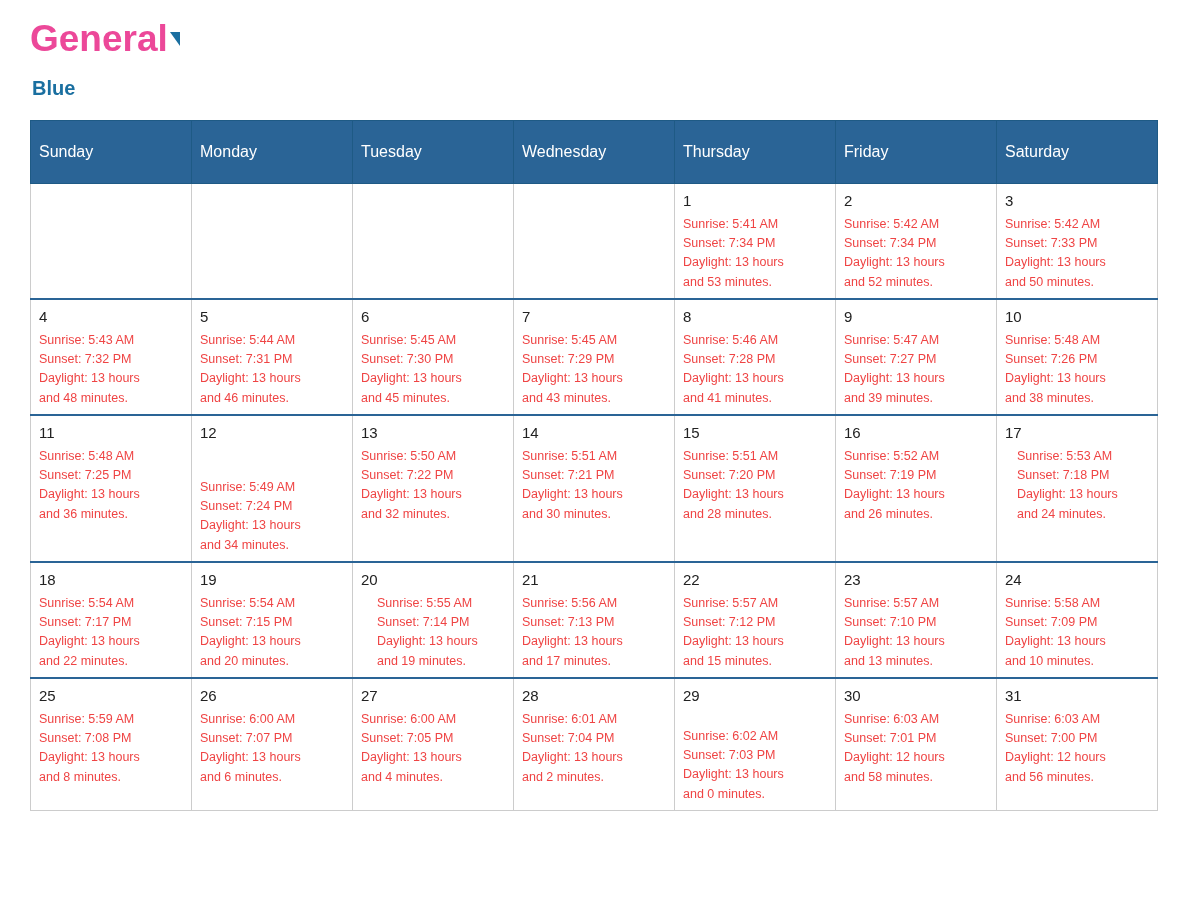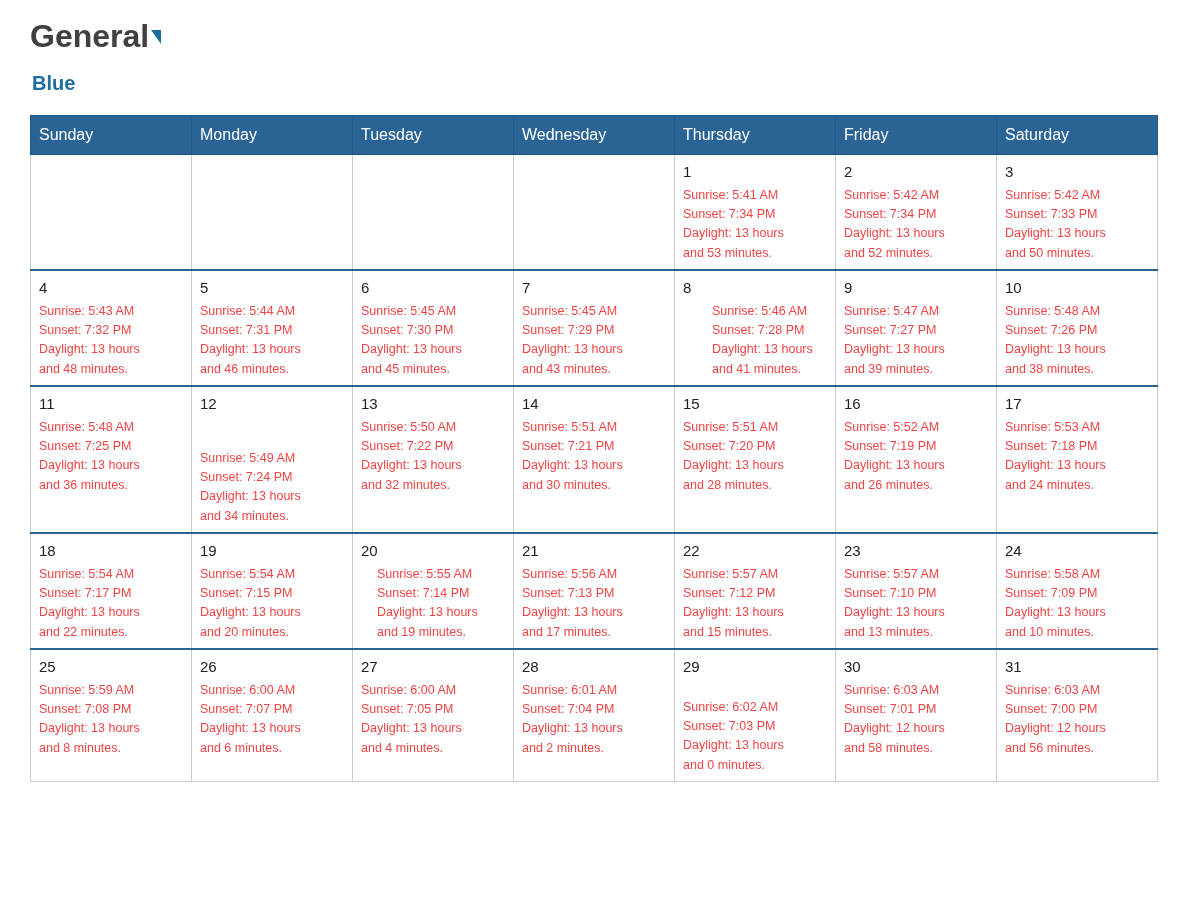--- a/index.html
+++ b/index.html
@@ -15,23 +15,23 @@
       justify-content: space-between;
       align-items: flex-start;
       margin-bottom: 20px;
     }
     .logo {
       display: flex;
       flex-direction: column;
       align-items: flex-start;
     }
     .logo-text {
-      font-size: 32px;
+      font-size: 37px;
       font-weight: bold;
-      color: #404040;
+      color: #ec4899;
       line-height: 1;
     }
     .logo-triangle {
       display: inline-block;
       width: 0;
       height: 0;
       border-left: 10px solid transparent;
       border-right: 0px solid transparent;
       border-top: 14px solid #1a6fa0;
       margin-left: 2px;
@@ -61,21 +61,21 @@
       margin-top: 4px;
     }
     .calendar {
       width: 100%;
       border-collapse: collapse;
       border: 1px solid #ccc;
     }
     .calendar th {
       background-color: #2a6496;
       color: #fff;
-      padding: 10px 8px;
+      padding: 22px 8px;
       font-size: 16px;
       font-weight: normal;
       text-align: left;
       border: 1px solid #1e5a85;
     }
     .calendar td {
       vertical-align: top;
       padding: 6px 8px;
       border: 1px solid #ccc;
       width: 14.28%;
@@ -186,21 +186,21 @@
         </td>
         <td>
           <span class="day-number">7</span>
           <div class="day-info" style="white-space: pre-line;">Sunrise: 5:45 AM
 Sunset: 7:29 PM
 Daylight: 13 hours
 and 43 minutes.</div>
         </td>
         <td>
           <span class="day-number">8</span>
-          <div class="day-info" style="white-space: pre-line; margin-left: 29px;">Sunrise: 5:46 AM
+          <div class="day-info" style="white-space: pre-line;">Sunrise: 5:46 AM
 Sunset: 7:28 PM
 Daylight: 13 hours
 and 41 minutes.</div>
         </td>
         <td>
           <span class="day-number">9</span>
           <div class="day-info" style="white-space: pre-line;">Sunrise: 5:47 AM
 Sunset: 7:27 PM
 Daylight: 13 hours
 and 39 minutes.</div>
@@ -251,21 +251,21 @@
         </td>
         <td>
           <span class="day-number">16</span>
           <div class="day-info" style="white-space: pre-line;">Sunrise: 5:52 AM
 Sunset: 7:19 PM
 Daylight: 13 hours
 and 26 minutes.</div>
         </td>
         <td>
           <span class="day-number">17</span>
-          <div class="day-info" style="white-space: pre-line;">Sunrise: 5:53 AM
+          <div class="day-info" style="white-space: pre-line; margin-left: 12px;">Sunrise: 5:53 AM
 Sunset: 7:18 PM
 Daylight: 13 hours
 and 24 minutes.</div>
         </td>
       </tr>
       <tr>
         <td>
           <span class="day-number">18</span>
           <div class="day-info" style="white-space: pre-line;">Sunrise: 5:54 AM
 Sunset: 7:17 PM

